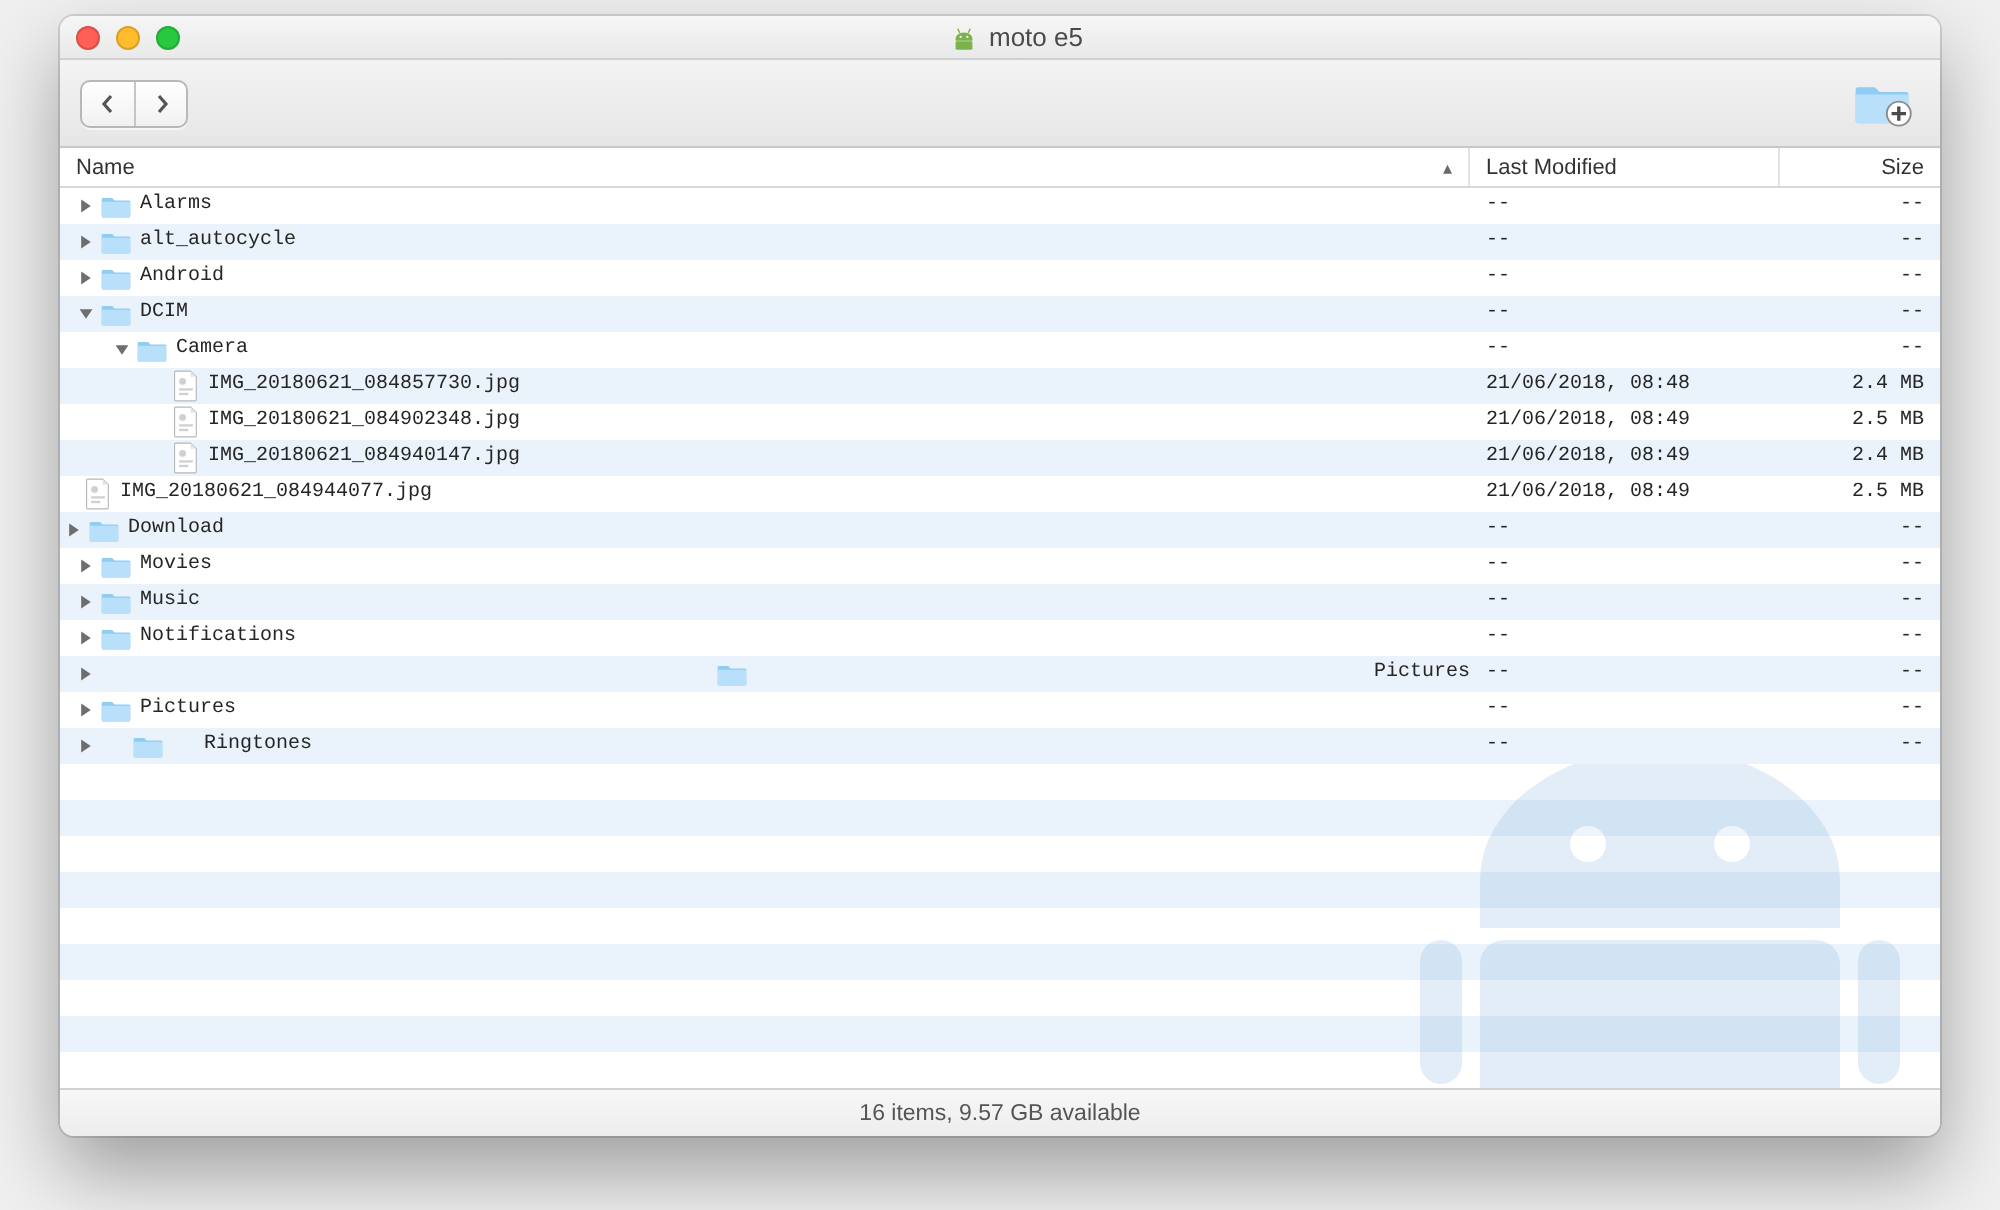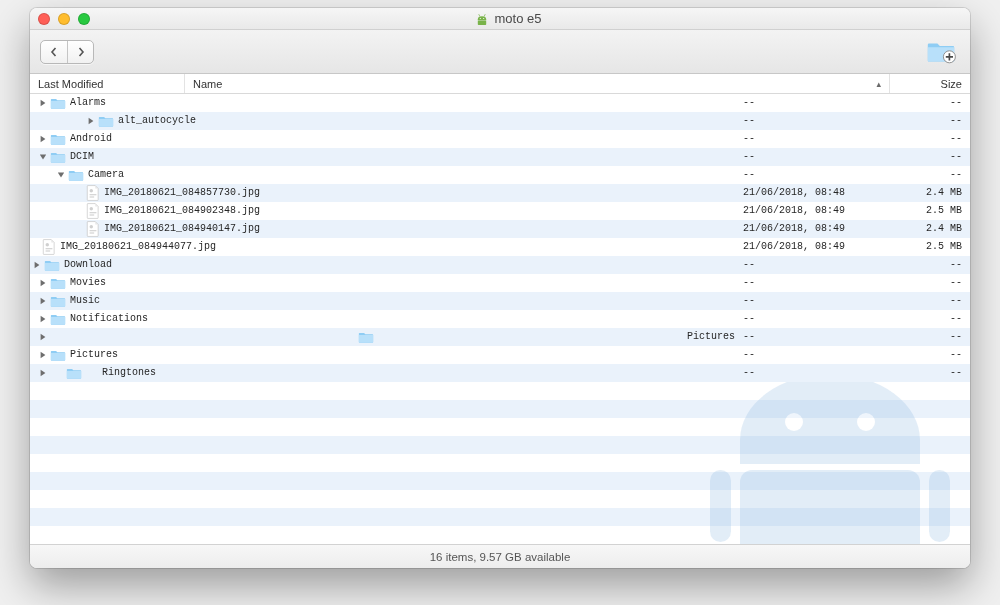--- a/index.html
+++ b/index.html
@@ -240,26 +240,26 @@
     </div>
     <div class="toolbar-spacer"></div>
     <div class="new-folder-btn">
       <svg width="30" height="24">
           <use href="#sym-folder-plus"></use>
         </svg>
     </div>
   </div>
 
   <div class="columns-header">
-    <div class="col mod">
-      <span>Last Modified</span>
-    </div>
     <div class="col name">
       <span>Name</span>
       <span class="sort-ind">▴</span>
+    </div>
+    <div class="col mod">
+      <span>Last Modified</span>
     </div>
     <div class="col size">
       <span>Size</span>
     </div>
   </div>
 
   <div class="file-pane">
     <svg class="android-bg">
         <use href="#sym-android"></use>
       </svg>
@@ -273,21 +273,21 @@
             </span>
             <svg class="folder-icon">
               <use href="#sym-folder"></use>
             </svg>
             <span>Alarms</span>
           </div>
           <div class="cell-mod">--</div>
           <div class="cell-size">--</div>
         </div>
         <div class="row">
-          <div class="cell-name" style="padding-left: 8px; margin-left: 48px;">
+          <div class="cell-name" style="padding-left: 8px;">
             <span class="disclosure">
               <svg>
                 <use href="#sym-tri-right"></use>
               </svg>
             </span>
             <svg class="folder-icon">
               <use href="#sym-folder"></use>
             </svg>
             <span>alt_autocycle</span>
           </div>

